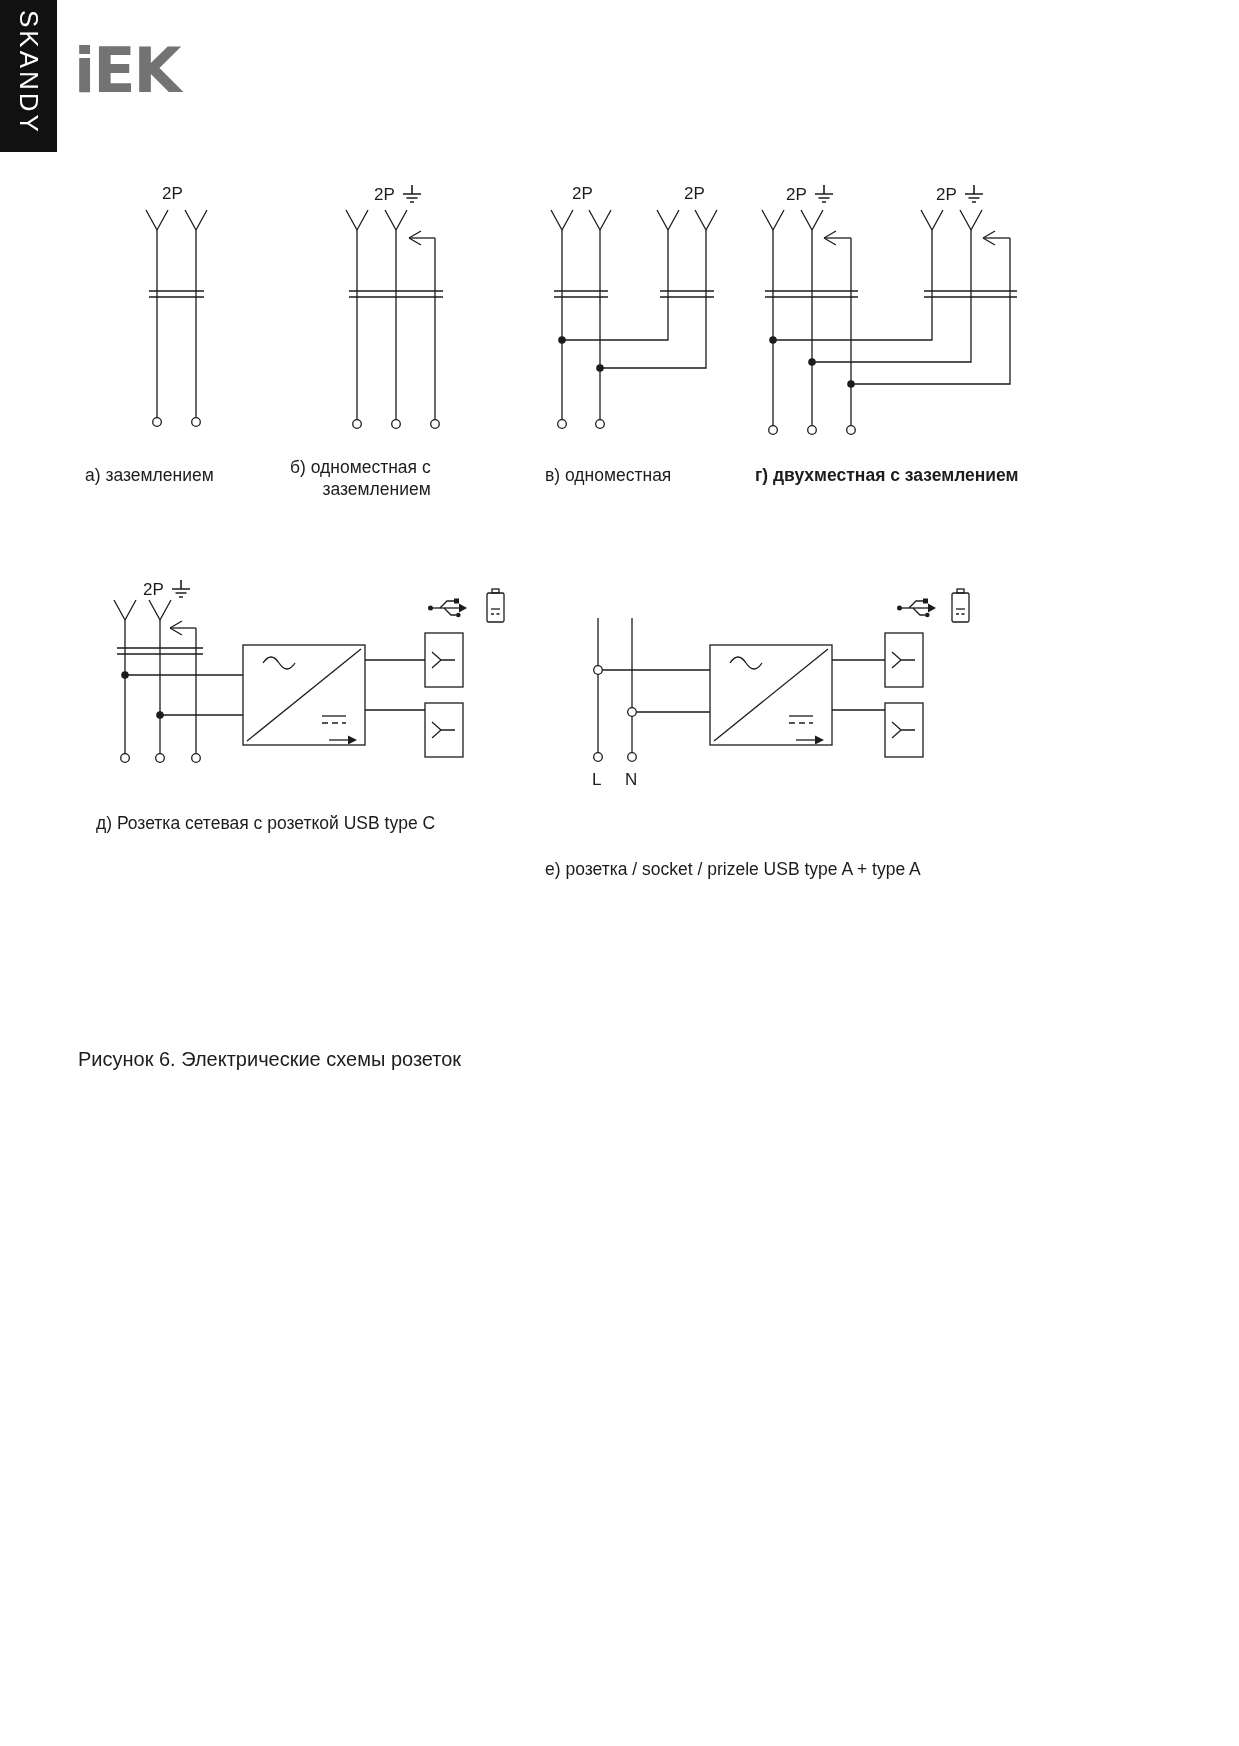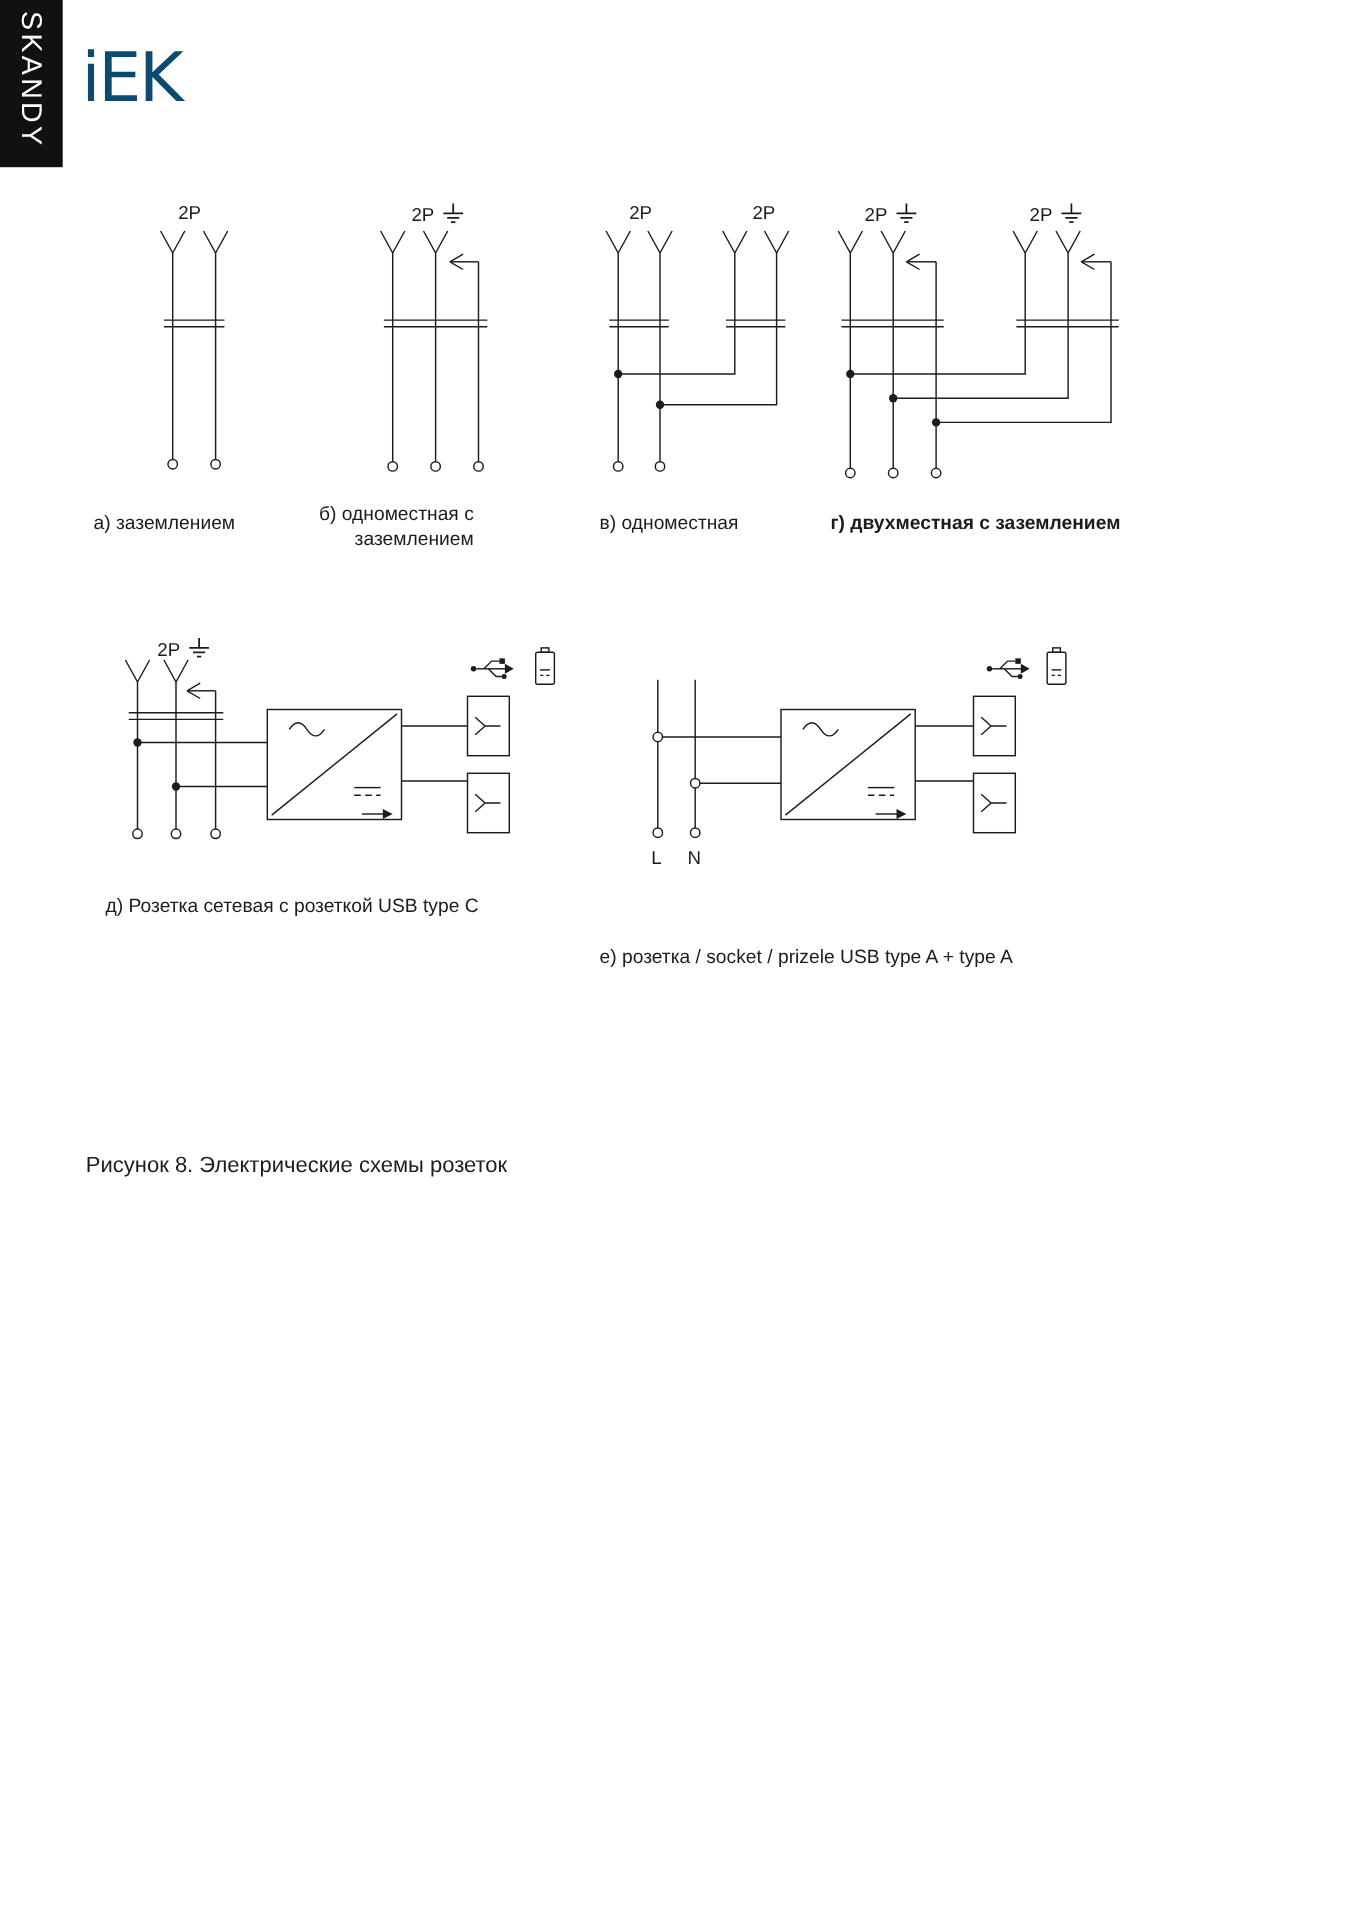--- a/index.html
+++ b/index.html
@@ -13,24 +13,24 @@
   .term { fill:#ffffff; }
   .dot { fill:#1c1c1c; stroke:none; }
   .brand-tab {
     position:absolute; left:0; top:0; width:57px; height:152px;
     background:#111111; color:#ffffff; display:flex; justify-content:center;
   }
   .brand-tab span {
     writing-mode:vertical-rl; font-size:26px; letter-spacing:3px; padding-top:10px;
   }
   .logo {
-    position:absolute; left:74px; top:34px; font-size:62px; font-weight:normal;
-    letter-spacing:-2px; font-family:"DejaVu Sans", sans-serif; color:#0c4a6e;text-align:right;
-  }
-  .lbl { position:absolute; font-size:17px; display:flex; align-items:flex-end; gap:7px; white-space:nowrap; }
+    position:absolute; left:74px; top:34px; font-size:62px; font-weight:bold;
+    letter-spacing:-2px; font-family:"DejaVu Sans", sans-serif; color:#737373;text-align:right;
+  }
+  .lbl { position:absolute; font-size:17px; display:flex; align-items:center; gap:7px; white-space:nowrap; }
   .gnd { margin-top:1px; }
   .gnd path { stroke:#1c1c1c; stroke-width:1.6; fill:none; }
   .cap { position:absolute; font-size:17.5px; line-height:22px; white-space:nowrap; }
   .cap .indent { padding-left:17px;text-align:right; }
   .figcap { position:absolute; left:78px; top:1048px; font-size:20px; white-space:nowrap; }
 </style>
 </head>
 <body>
 
 <div class="page">
@@ -228,15 +228,15 @@
   </div>
 
   <div class="cap" style="left:545px; top:464px;">в) одноместная</div>
 
   <div class="cap" style="left:755px; top:464px;font-weight:bold;">г) двухместная с заземлением</div>
 
   <div class="cap" style="left:96px; top:812px;">д) Розетка сетевая с розеткой USB type C</div>
 
   <div class="cap" style="left:545px; top:814px;margin-top:44px;">е) розетка / socket / prizele USB type A + type A</div>
 
-  <div class="figcap">Рисунок 8. Электрические схемы розеток</div>
+  <div class="figcap">Рисунок 6. Электрические схемы розеток</div>
 
 </div>
 
 </body></html>

